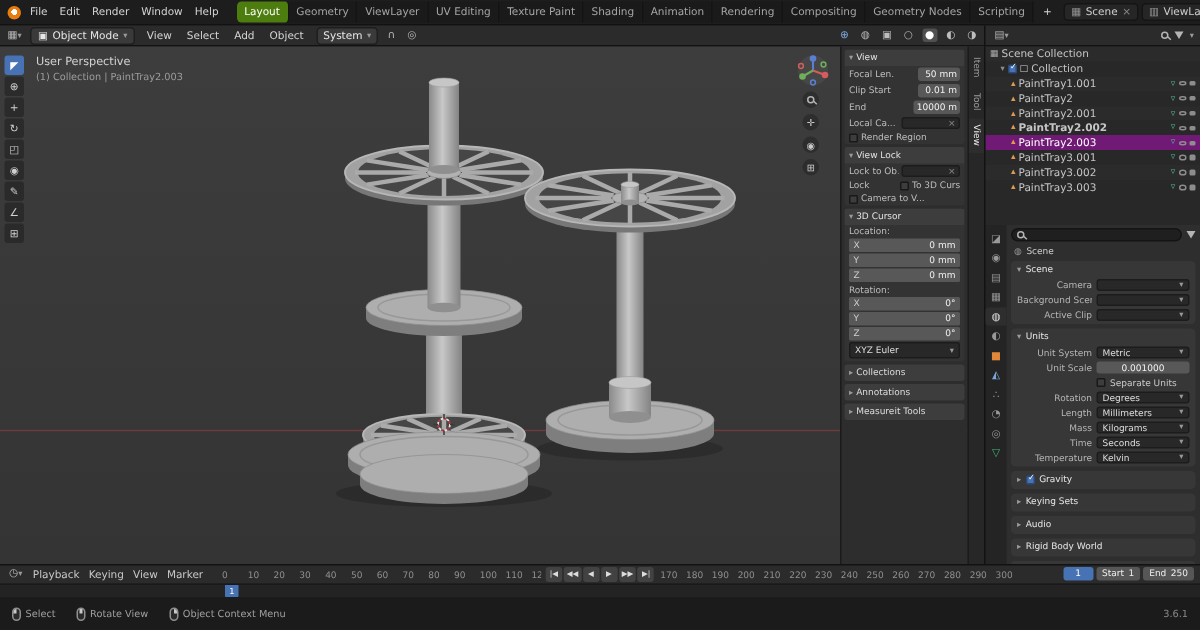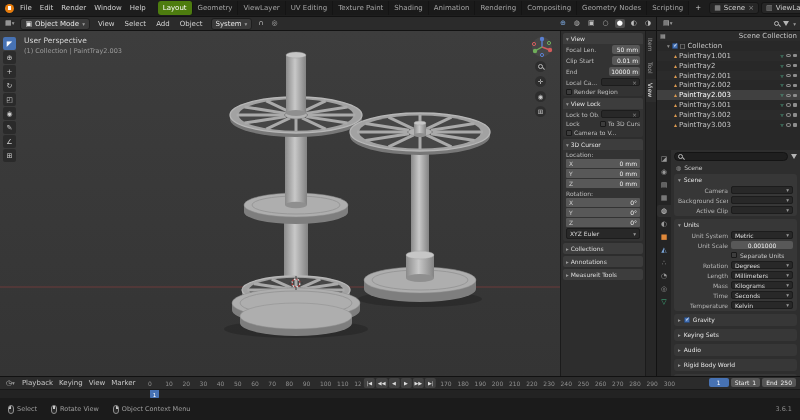--- a/index.html
+++ b/index.html
@@ -36,21 +36,21 @@
              display:flex;align-items:center;gap:4px;padding:0 4px}
   .mag{width:5px;height:5px;border:1px solid #b5b5b5;border-radius:50%;position:relative;flex:none}
   .mag::after{content:'';position:absolute;width:3px;height:1px;background:#b5b5b5;
               transform:rotate(45deg);right:-2.5px;bottom:-1px}
   .funnel{width:0;height:0;border-left:3px solid transparent;border-right:3px solid transparent;
           border-top:5px solid #b5b5b5}
   #outliner{position:absolute;left:656px;top:31px;width:144px;height:119px;background:#282828;
             border-left:1px solid #121212;overflow:hidden}
   .orow{display:flex;align-items:center;gap:2px;height:9.9px;padding:0 3px;white-space:nowrap}
   .orow:nth-child(odd){background:#2b2b2b}
-  .orow.selected{background:#404040}
+  .orow.selected{background:#701a75}
   .oname{color:#c5c5c5;overflow:hidden;text-overflow:ellipsis}
   .orow.selected .oname{color:#fff}
   .ocaret{color:#8d8d8d;font-size:5.5px}
   .oico{font-size:6px;line-height:1}
   .ico-eye{width:5px;height:3.5px;border:1px solid #8d8d8d;border-radius:50%;flex:none}
   .ico-cam{width:4.5px;height:3.5px;background:#8d8d8d;border-radius:1px;flex:none}
   .oright{margin-left:auto;display:flex;align-items:center;gap:2px}
   
   .cb{width:6px;height:6px;background:#3d3d3d;border:1px solid #191919;border-radius:1px;
       flex:none;position:relative}
@@ -477,21 +477,21 @@
     </aside>
     <div id="npanel-tabs">
         <span class="ntab">Item</span>
         <span class="ntab">Tool</span>
         <span class="ntab active">View</span>
       </div>
   </div>
 
   <aside id="outliner">
     <div id="outliner-rows">
-        <div class="orow" style="padding-left: 3px; justify-content: space-between;">
+        <div class="orow" style="padding-left: 3px;">
           <span class="oico" style="color: rgb(169, 169, 169);">▦</span>
           <span class="oname">Scene Collection</span>
         </div>
         <div class="orow" style="padding-left: 10px;">
           <span class="ocaret">▾</span>
           <span class="cb on"></span>
           <span class="oico" style="color: rgb(207, 207, 207);">□</span>
           <span class="oname">Collection</span>
         </div>
         <div class="orow" style="padding-left: 17px;">
@@ -514,21 +514,21 @@
         </div>
         <div class="orow" style="padding-left: 17px;">
           <span class="oico" style="color: rgb(222, 155, 80);">▴</span>
           <span class="oname">PaintTray2.001</span>
           <span class="oright">
             <span class="oico" style="color: rgb(84, 184, 147);">▿</span>
             <span class="ico-eye"></span>
             <span class="ico-cam"></span>
           </span>
         </div>
-        <div class="orow" style="padding-left: 17px;">
+        <div class="orow" style="padding-left: 17px; font-weight: bold;">
           <span class="oico" style="color: rgb(222, 155, 80);">▴</span>
           <span class="oname">PaintTray2.002</span>
           <span class="oright">
             <span class="oico" style="color: rgb(84, 184, 147);">▿</span>
             <span class="ico-eye"></span>
             <span class="ico-cam"></span>
           </span>
         </div>
         <div class="orow selected" style="padding-left: 17px;">
           <span class="oico" style="color: rgb(222, 155, 80);">▴</span>

